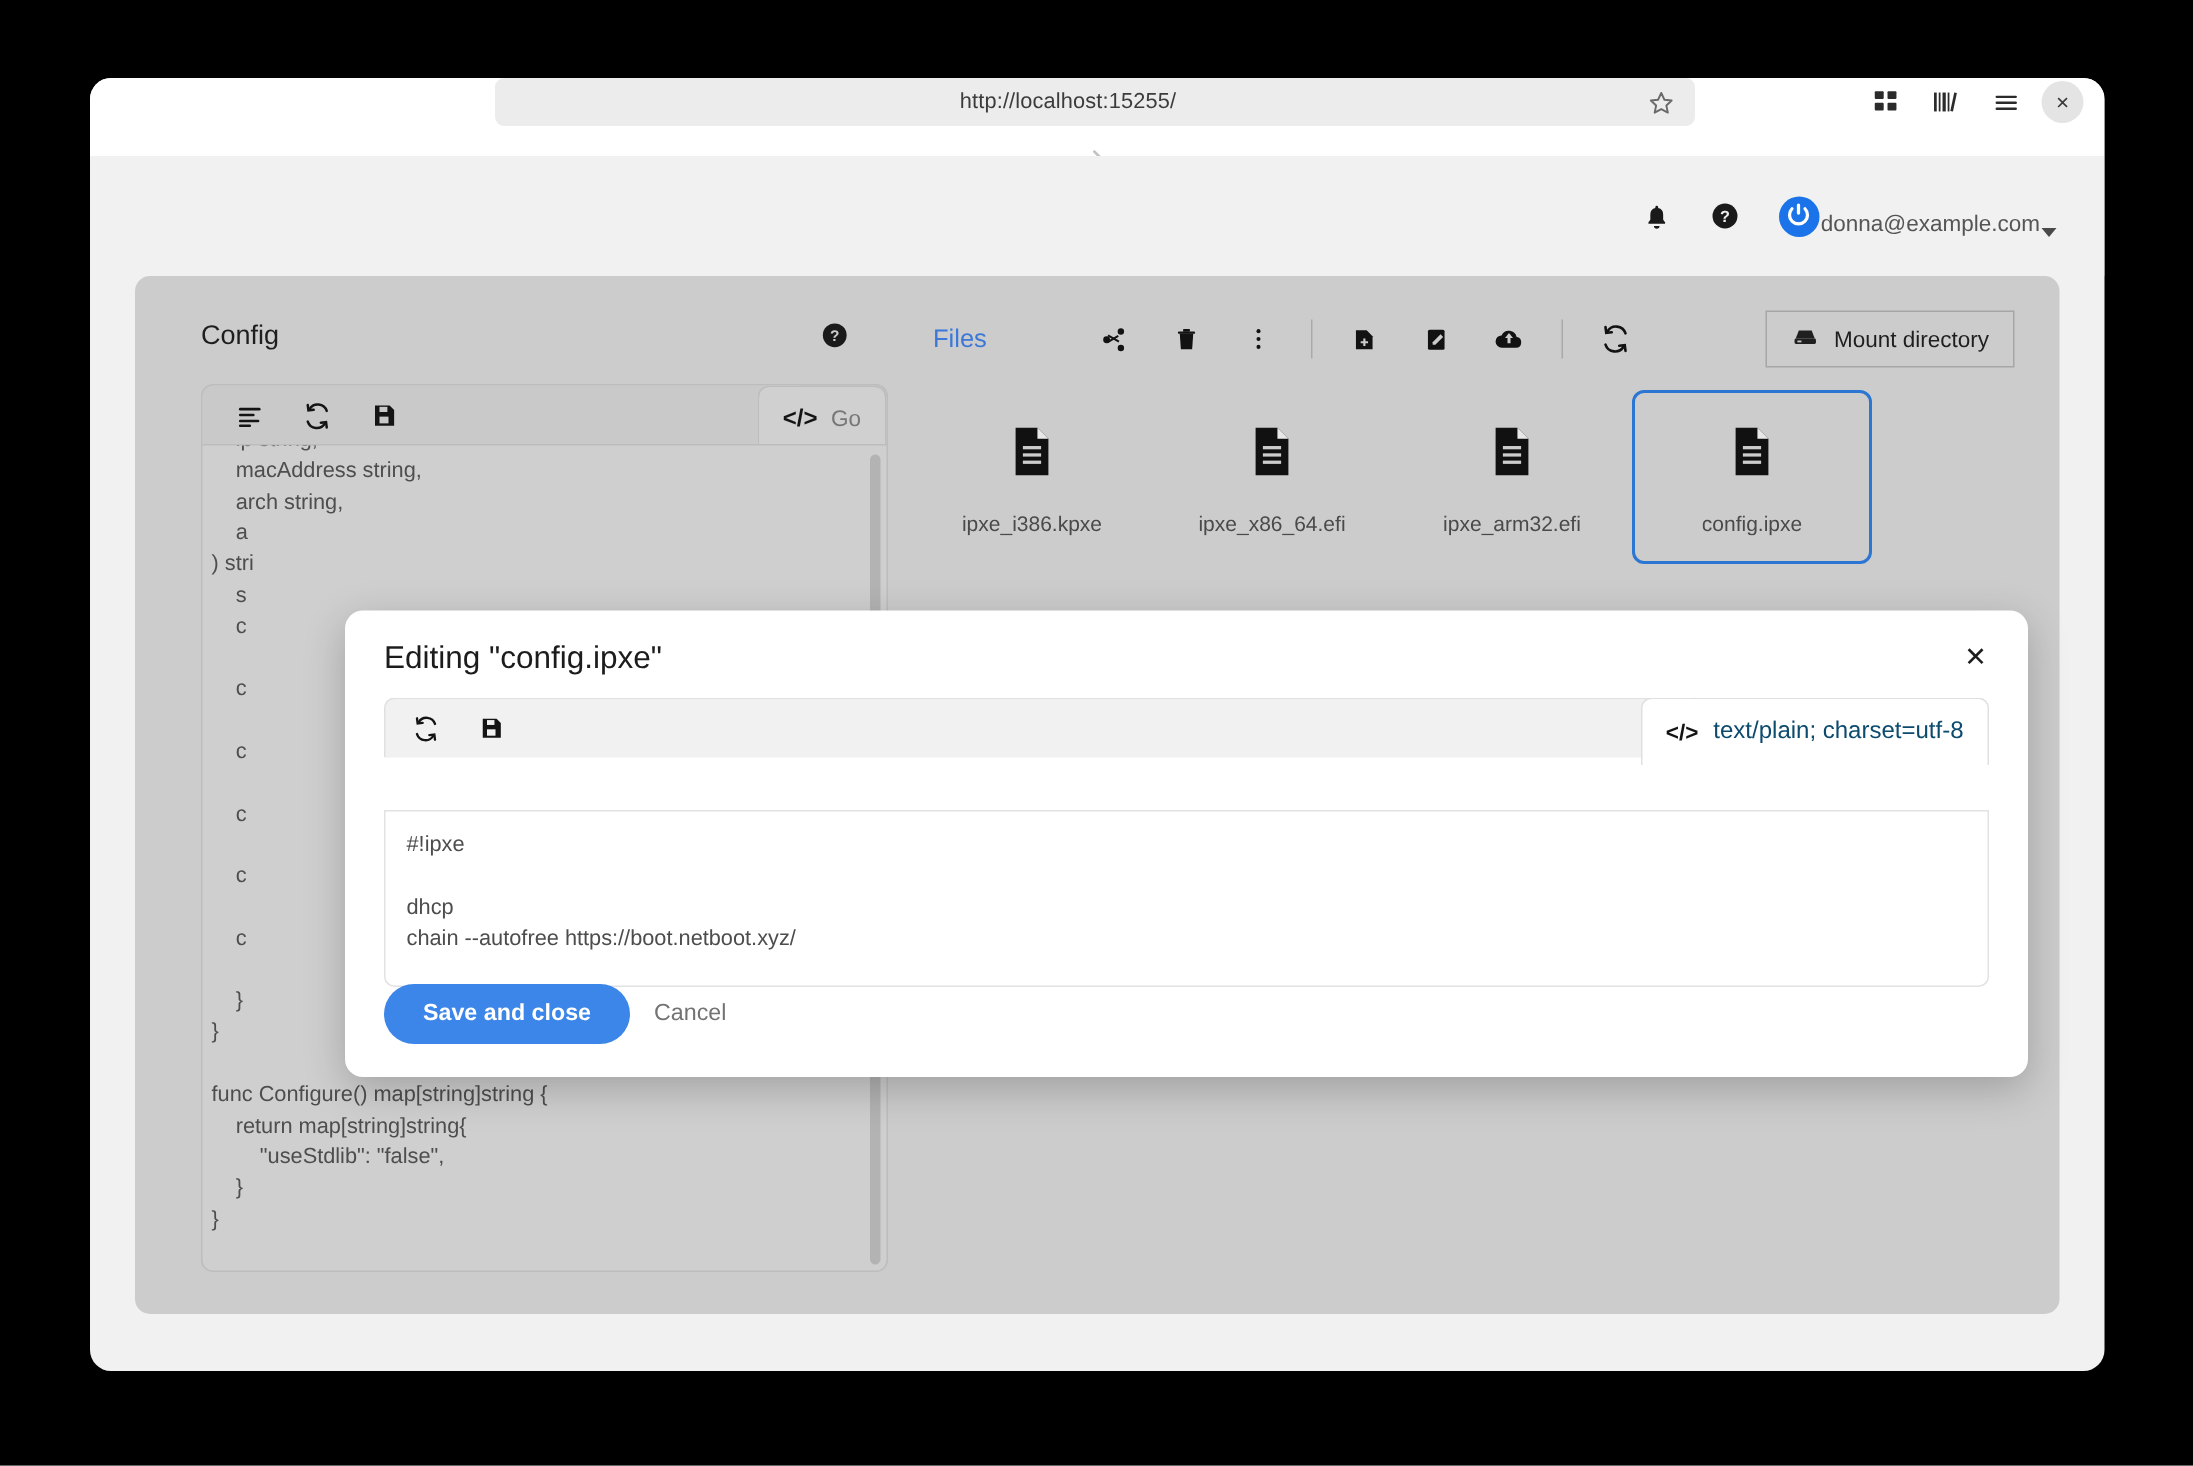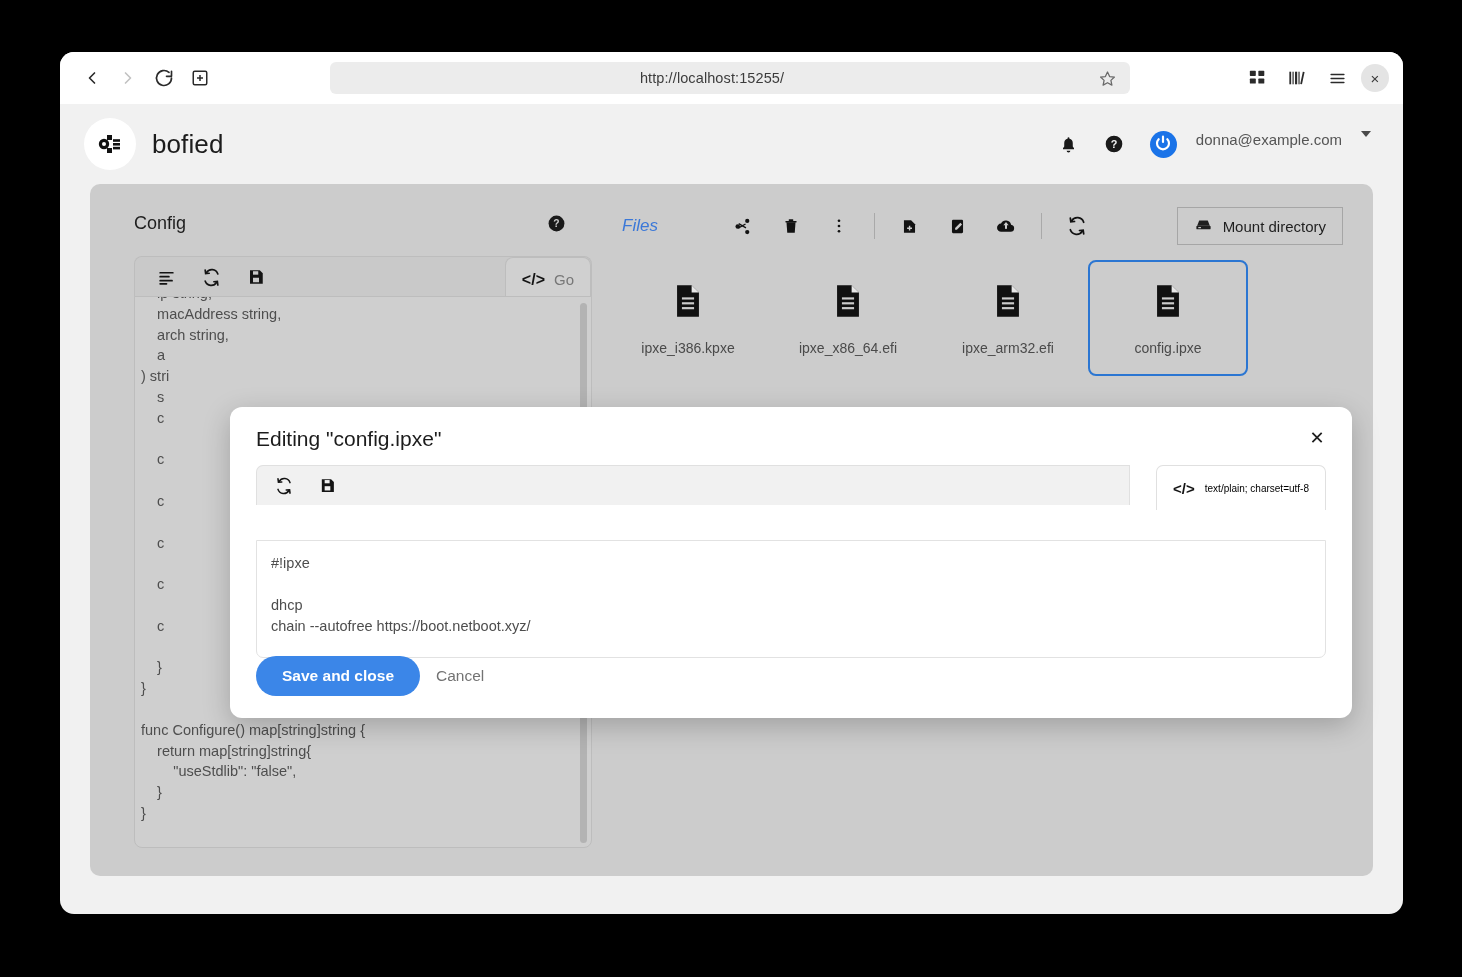--- a/index.html
+++ b/index.html
@@ -22,20 +22,21 @@
     box-shadow: 0 0 0 1px rgba(0,0,0,0.08);
   }
 
   .chrome-bar {
     height: 52px;
     background: #ffffff;
     display: flex;
     align-items: center;
     padding: 0 14px;
     position: relative;
+    flex-direction: column;
   }
   .nav-btn {
     width: 36px; height: 36px;
     display: flex; align-items: center; justify-content: center;
     color: #2b2b2b;
     border-radius: 50%;
     flex: 0 0 auto;
   }
   .nav-btn.disabled { color: #c2c2c2; }
   .nav-btn svg { display: block; }
@@ -94,21 +95,21 @@
   .brand-name {
     font-size: 26px;
     color: #1c1c1c;
     letter-spacing: 0.1px;
   }
   .header-right {
     position: absolute; right: 32px;
     display: flex; align-items: center; gap: 26px;
   }
   .hicon { color: #1a1a1a; display: flex; align-items: center; }
-  .user-chip { display: flex; align-items: flex-start; gap: 19px; }
+  .user-chip { display: flex; align-items: flex-end; gap: 1px; }
   .avatar {
     width: 27px; height: 27px; border-radius: 50%;
     background: #1a73e8;
     display: flex; align-items: center; justify-content: center;
     color: #fff;
   }
   .user-email { font-size: 15px; color: #555; }
   .caret {
     width: 0; height: 0;
     border-left: 5px solid transparent;
@@ -211,21 +212,20 @@
   }
   .files-head {
     display: flex; align-items: center;
     height: 40px;
     gap: 0;
   }
   .files-title {
     font-size: 17px; color: #3b78d8;
     margin-right: 72px;
     margin-left: 14px;
-    font-style: italic;
   }
   .tool-group { display: flex; align-items: center; gap: 22px; }
   .tool-btn {
     width: 26px; height: 26px;
     display: flex; align-items: center; justify-content: center;
     color: #121212;
   }
   .vdiv {
     width: 1px; height: 26px;
     background: #a9a9a9;
@@ -322,21 +322,21 @@
     right: 0; top: 0;
     height: 45px;
     padding: 0 16px;
     background: #ffffff;
     border: 1px solid #e0e0e0;
     border-bottom: none;
     border-radius: 7px 7px 0 0;
     display: flex; align-items: center; gap: 10px;
   }
   .m-mime .code-glyph { font-size: 15px; font-weight: bold; color: #141414; }
-  .m-mime .mime-label { font-size: 10px; color: #000000; }
+  .m-mime .mime-label { font-size: 16px; color: #0c4a6e; }
 
   .m-textarea {
     position: absolute;
     left: 26px; top: 101px;
     right: 26px;
     height: 118px;
     background: #fff;
     border: 1px solid #e2e2e2;
     border-radius: 0 0 7px 7px;
     padding: 12px 14px;
@@ -437,34 +437,20 @@
             <line x1="4" y1="7" x2="20" y2="7"></line>
             <line x1="4" y1="12" x2="20" y2="12"></line>
             <line x1="4" y1="17" x2="20" y2="17"></line>
           </svg>
       </div>
       <div class="close-circle">×</div>
     </div>
   </div>
 
   <div class="app-header">
-    <div class="brand">
-      <div class="brand-logo">
-        <svg width="34" height="34" viewBox="0 0 34 34" fill="#111">
-          <circle cx="11" cy="17" r="5.2"></circle>
-          <circle cx="11" cy="17" r="2" fill="#fff"></circle>
-          <rect x="14" y="8" width="5" height="5"></rect>
-          <rect x="14" y="21" width="5" height="5"></rect>
-          <rect x="20" y="12.2" width="7" height="2.6"></rect>
-          <rect x="20" y="16" width="7" height="2.6"></rect>
-          <rect x="20" y="19.8" width="7" height="2.6"></rect>
-        </svg>
-      </div>
-      <div class="brand-name">bofied</div>
-    </div>
 
     <div class="header-right">
       <div class="hicon">
         <svg width="19" height="19" viewBox="0 0 24 24" fill="currentColor">
             <path d="M12 22a2.4 2.4 0 0 0 2.4-2.2H9.6A2.4 2.4 0 0 0 12 22zm7-5.3-1.6-2.1V10a5.5 5.5 0 0 0-4.2-5.35V4a1.2 1.2 0 0 0-2.4 0v.65A5.5 5.5 0 0 0 6.6 10v4.6L5 16.7v1.2h14z"></path>
           </svg>
       </div>
       <div class="hicon">
         <svg width="20" height="20" viewBox="0 0 24 24" fill="currentColor">
             <circle cx="12" cy="12" r="10"></circle>

